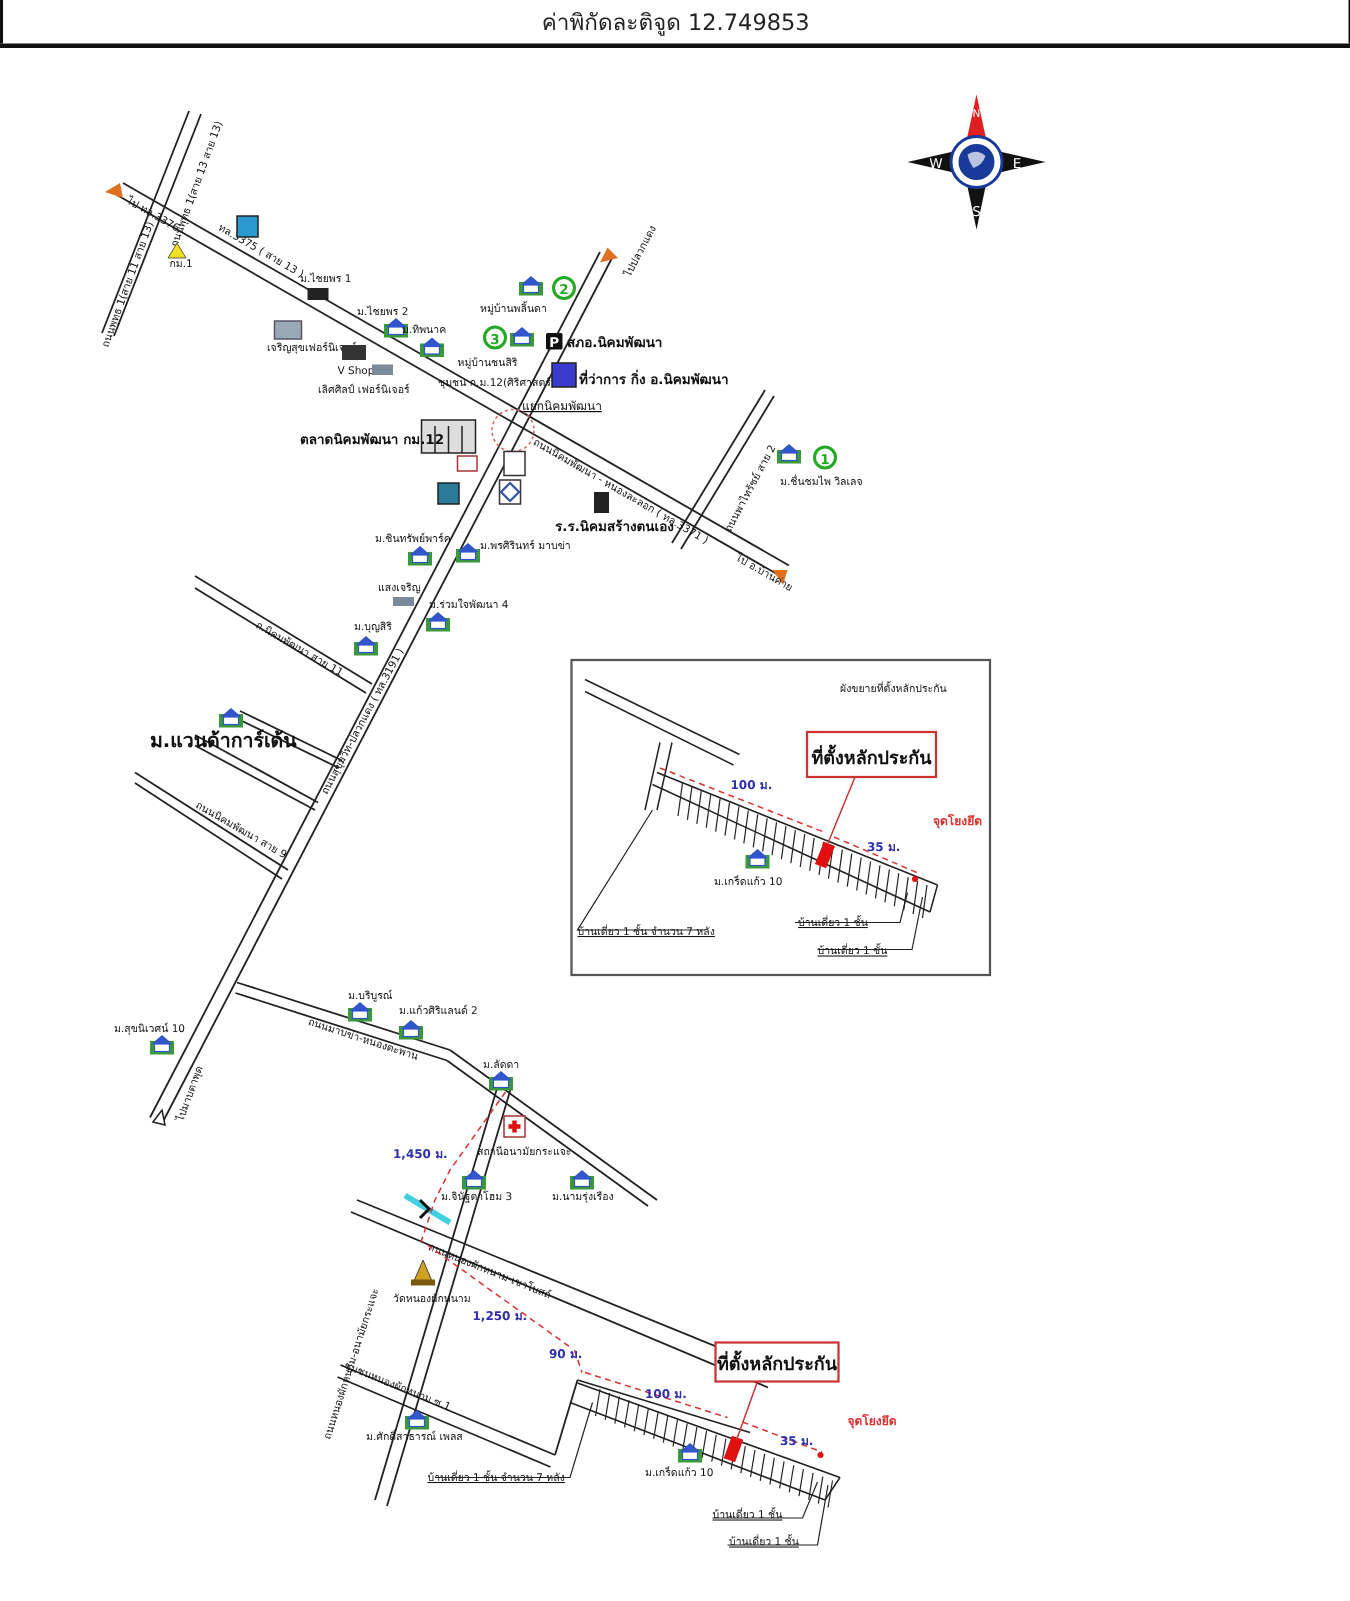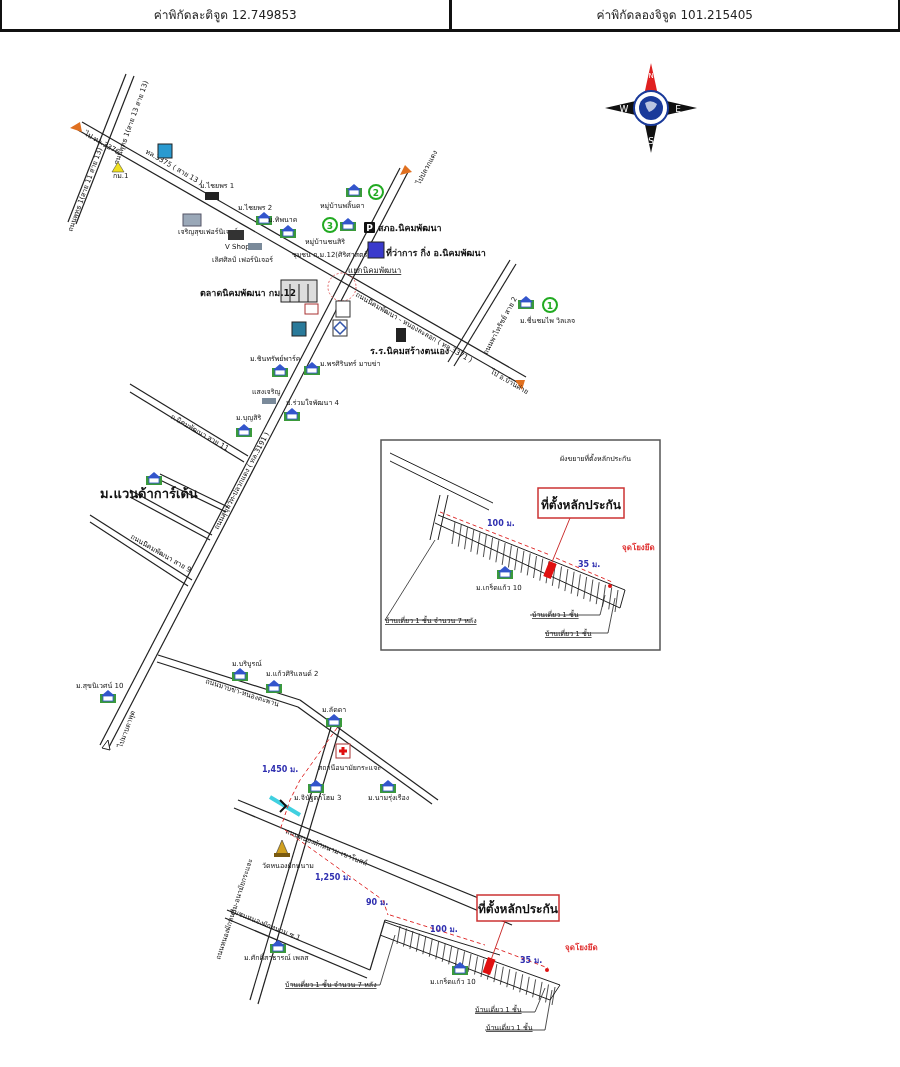--- a/index.html
+++ b/index.html
@@ -1,33 +1,32 @@
 <!DOCTYPE html>
 <html><head>
 <meta charset="utf-8">
 <style>
   html, body { margin:0; padding:0; background:#fff; }
   body { width:900px; height:1067px; position:relative; overflow:hidden; font-family:"DejaVu Sans", sans-serif; }
   .coord-bar { position:absolute; left:0; top:0; width:900px; height:32px; display:flex; border-bottom:3px solid #111; box-sizing:border-box; }
-  .coord-cell { flex:1; display:flex; align-items:center; justify-content:center; font-size:12px; color:#222; border-left:2px solid #111; border-right:1px solid #111; box-sizing:border-box; }
+  .coord-cell { flex:1; display:flex; align-items:center; justify-content:center; font-size:15px; color:#222; border-left:2px solid #111; border-right:1px solid #111; box-sizing:border-box; }
   .coord-cell + .coord-cell { border-left:2px solid #111; border-right:2px solid #111; }
   svg#map { position:absolute; left:0; top:0; }
   svg text { font-family:"DejaVu Sans", sans-serif; }
   .lbl { font-size:8px; fill:#111; }
   .lbl-b { font-size:9px; fill:#111; font-weight:bold; }
   .lbl-road { font-size:7px; fill:#111; }
   .lbl-dist { font-size:8px; fill:#2f2fb0; font-weight:bold; }
   .lbl-red { font-size:8px; fill:#e03030; font-weight:bold; }
 </style>
 </head>
 <body>
 
 <div class="coord-bar">
   <div class="coord-cell">ค่าพิกัดละติจูด 12.749853</div>
-  <div class="coord-cell">ค่าพิกัดลองจิจูด 101.215405</div>
 </div>
 
 <svg id="map" width="900" height="1067" viewBox="0 0 900 1067">
   <defs>
     <g id="house">
       <rect x="0" y="4" width="16" height="9" fill="#3a9a3a"></rect>
       <path d="M1 6 L8 0 L15 6 Z" fill="#3355cc"></path>
       <rect x="3" y="6" width="10" height="5" fill="#fff" stroke="#3355cc" stroke-width="0.8"></rect>
     </g>
   </defs>

